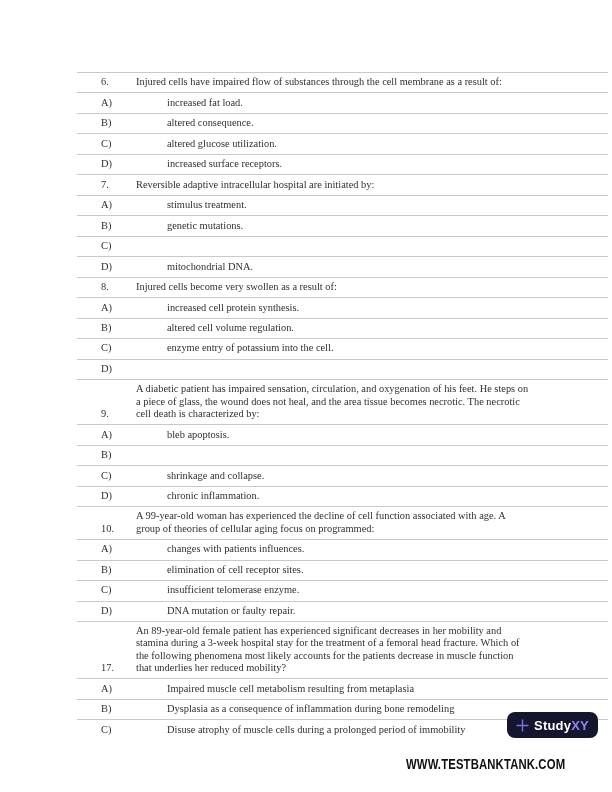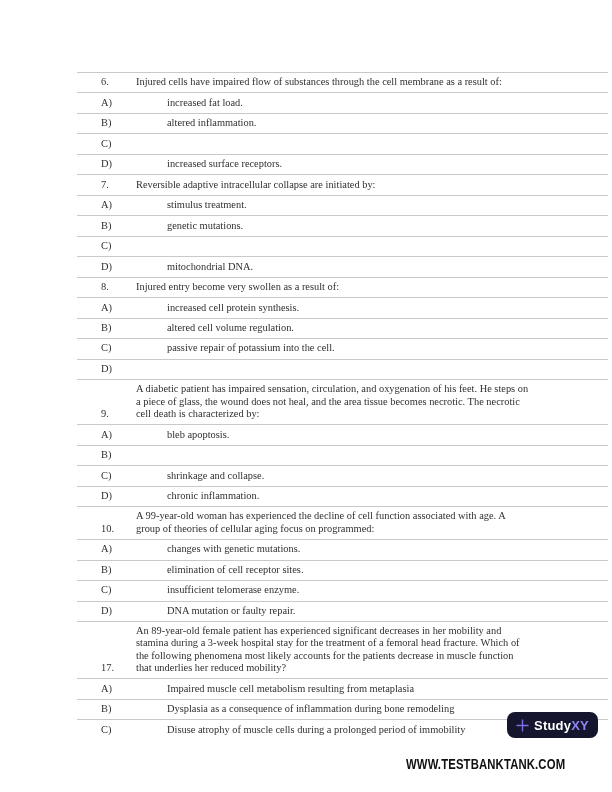--- a/index.html
+++ b/index.html
@@ -96,63 +96,64 @@
       <div class="row q">
         <div class="lbl">6.</div>
         <div class="txt">Injured cells have impaired flow of substances through the cell membrane as a result of:</div>
       </div>
       <div class="row o">
         <div class="lbl">A)</div>
         <div class="txt">increased fat load.</div>
       </div>
       <div class="row o">
         <div class="lbl">B)</div>
-        <div class="txt">altered inflammation.</div>
-      </div>
-      <div class="row o">
-        <div class="lbl">C)</div>
+        <div class="txt">altered consequence.</div>
+      </div>
+      <div class="row o">
+        <div class="lbl">C)</div>
+        <div class="txt">altered glucose utilization.</div>
       </div>
       <div class="row o">
         <div class="lbl">D)</div>
         <div class="txt">increased surface receptors.</div>
       </div>
       <div class="row q">
         <div class="lbl">7.</div>
-        <div class="txt">Reversible adaptive intracellular collapse are initiated by:</div>
+        <div class="txt">Reversible adaptive intracellular hospital are initiated by:</div>
       </div>
       <div class="row o">
         <div class="lbl">A)</div>
         <div class="txt">stimulus treatment.</div>
       </div>
       <div class="row o">
         <div class="lbl">B)</div>
         <div class="txt">genetic mutations.</div>
       </div>
       <div class="row o">
         <div class="lbl">C)</div>
       </div>
       <div class="row o">
         <div class="lbl">D)</div>
         <div class="txt">mitochondrial DNA.</div>
       </div>
       <div class="row q">
         <div class="lbl">8.</div>
-        <div class="txt">Injured entry become very swollen as a result of:</div>
+        <div class="txt">Injured cells become very swollen as a result of:</div>
       </div>
       <div class="row o">
         <div class="lbl">A)</div>
         <div class="txt">increased cell protein synthesis.</div>
       </div>
       <div class="row o">
         <div class="lbl">B)</div>
         <div class="txt">altered cell volume regulation.</div>
       </div>
       <div class="row o">
         <div class="lbl">C)</div>
-        <div class="txt">passive repair of potassium into the cell.</div>
+        <div class="txt">enzyme entry of potassium into the cell.</div>
       </div>
       <div class="row o">
         <div class="lbl">D)</div>
       </div>
       <div class="row q">
         <div class="lbl">9.</div>
         <div class="txt">A diabetic patient has impaired sensation, circulation, and oxygenation of his feet. He steps on
 a piece of glass, the wound does not heal, and the area tissue becomes necrotic. The necrotic
 cell death is characterized by:</div>
       </div>
@@ -171,21 +172,21 @@
         <div class="lbl">D)</div>
         <div class="txt">chronic inflammation.</div>
       </div>
       <div class="row q">
         <div class="lbl">10.</div>
         <div class="txt">A 99-year-old woman has experienced the decline of cell function associated with age. A
 group of theories of cellular aging focus on programmed:</div>
       </div>
       <div class="row o">
         <div class="lbl">A)</div>
-        <div class="txt">changes with genetic mutations.</div>
+        <div class="txt">changes with patients influences.</div>
       </div>
       <div class="row o">
         <div class="lbl">B)</div>
         <div class="txt">elimination of cell receptor sites.</div>
       </div>
       <div class="row o">
         <div class="lbl">C)</div>
         <div class="txt">insufficient telomerase enzyme.</div>
       </div>
       <div class="row o">

